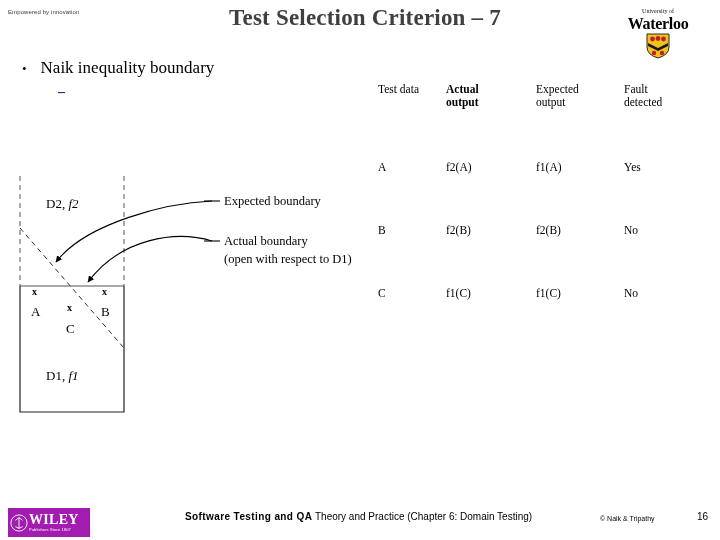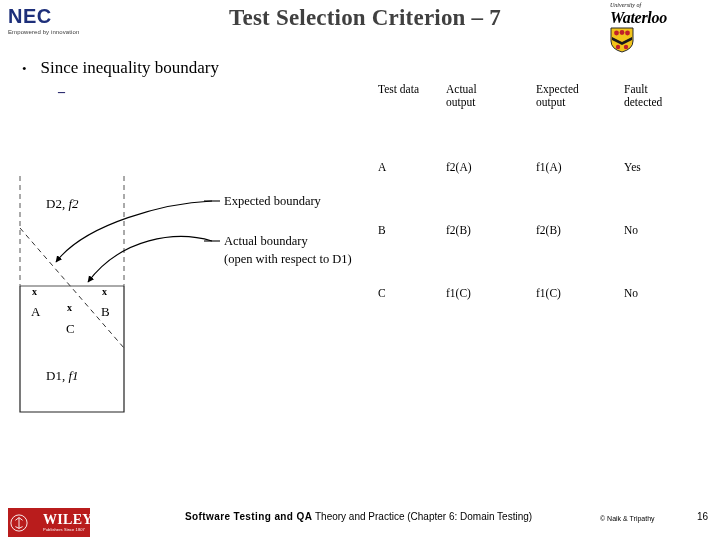--- a/index.html
+++ b/index.html
@@ -36,24 +36,23 @@
     font-size: 6px;
     color: #3a3a3a;
     margin-top: 3px;
     letter-spacing: 0.1px;
   }
 
   
   #waterloo-logo {
     position: absolute;
     right: 14px;
-    top: 2px;
+    top: 8px;
     width: 96px;
-    text-align: left;
-    font-style: italic;
+    text-align: center;
   }
   #waterloo-sub {
     font-family: "Liberation Serif", serif;
     font-size: 6px;
     color: #111;
     line-height: 7px;
   }
   #waterloo-name {
     font-family: "Liberation Serif", serif;
     font-weight: bold;
@@ -129,46 +128,45 @@
     padding: 0 0 52px 0;
     line-height: 13px;
   }
   #data-table td {
     text-align: left;
     vertical-align: top;
     padding: 0 0 50px 0;
     line-height: 13px;
   }
   #data-table .col-test  { width: 68px; }
-  #data-table .col-act   { width: 90px; }
+  #data-table .col-act   { width: 90px; font-weight: bold; }
   #data-table .col-exp   { width: 88px; }
   #data-table .col-fault { width: 84px; }
 
   
   #diagram-figure {
     position: absolute;
     left: 16px;
     top: 168px;
     width: 350px;
     height: 250px;
   }
 
   
   #wiley-logo {
     position: absolute;
     left: 8px;
     bottom: 3px;
     width: 82px;
     height: 29px;
-    background: #b91c1c;
+    background: #a21caf;
     display: flex;
     align-items: center;
     padding-left: 2px;
     box-sizing: border-box;
-    gap: 14px;
   }
   #wiley-mark {
     width: 18px;
     height: 18px;
     flex: none;
   }
   #wiley-text-wrap {
     margin-left: 1px;
     line-height: 1;
   }
@@ -214,21 +212,20 @@
     bottom: 18px;
     font-family: "Liberation Sans", sans-serif;
     font-size: 10px;
     color: #000;
   }
 </style>
 </head>
 <body>
 
 <div id="nec-logo">
-  <div id="nec-wordmark">NEC</div>
   <div id="nec-tagline">Empowered by innovation</div>
 </div>
 
 <div id="waterloo-logo">
   <div id="waterloo-sub">University of</div>
   <div id="waterloo-name">Waterloo</div>
   <svg id="waterloo-shield" viewBox="0 0 24 26">
     <path d="M1 1 H23 V14 Q23 22 12 25 Q1 22 1 14 Z" fill="#f2c41a" stroke="#2a2a2a" stroke-width="1"></path>
     <path d="M2 10 L12 15 L22 10 L22 13 L12 18 L2 13 Z" fill="#1a1a1a"></path>
     <circle cx="6.5" cy="6" r="2.4" fill="#c0202a"></circle>
@@ -236,21 +233,21 @@
     <circle cx="17.5" cy="6" r="2.4" fill="#c0202a"></circle>
     <circle cx="8" cy="20" r="2.2" fill="#c0202a"></circle>
     <circle cx="16" cy="20" r="2.2" fill="#c0202a"></circle>
   </svg>
 </div>
 
 <div id="slide-title">Test Selection Criterion – 7</div>
 
 <div id="bullet-level1">
   <span class="bullet-mark">•</span>
-  <span>Since inequality boundary</span>
+  <span>Naik inequality boundary</span>
 </div>
 
 <div id="bullet-level2">
   <span class="dash-mark">–</span>
 </div>
 
 <table id="data-table">
   <thead>
     <tr>
       <th class="col-test">

